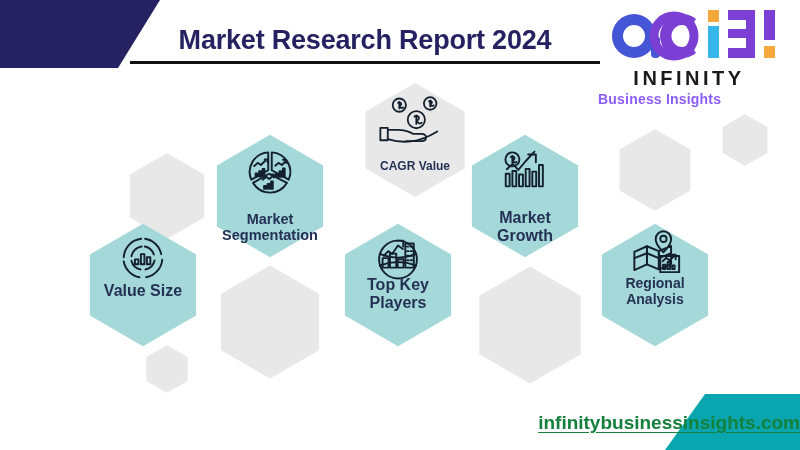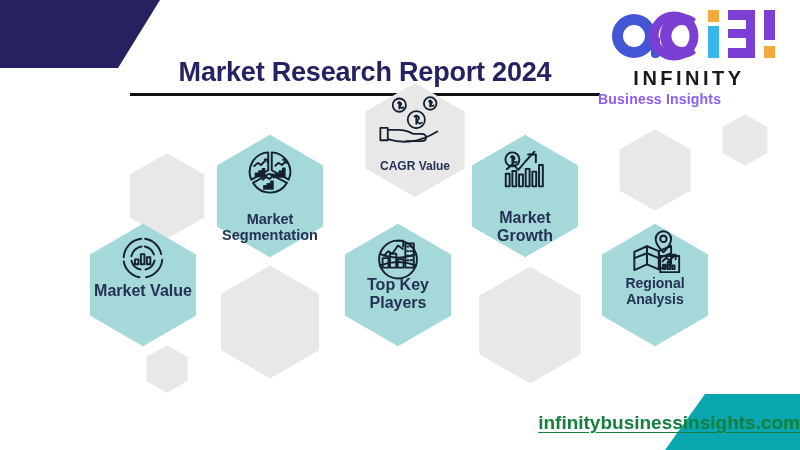--- a/index.html
+++ b/index.html
@@ -26,21 +26,20 @@
 
   
   .header{position:absolute;left:0;top:0;width:800px;height:90px;}
   .title-wrap{
     position:absolute;left:130px;top:26px;width:470px;
   }
   .title{
     font-size:27px;font-weight:bold;color:#262262;
     letter-spacing:-0.2px;text-align:center;line-height:1.1;
     white-space:nowrap;
-    margin-top:32px;
   }
   .title-rule{
     margin-top:5px;height:3px;background:#111111;width:470px;
   }
 
   
   .logo{position:absolute;left:596px;top:8px;width:196px;height:104px;}
   .logo-mark{position:absolute;left:8px;top:0;width:180px;height:56px;}
   .logo-infinity{
     position:absolute;left:0;top:60px;width:186px;
@@ -224,21 +223,21 @@
   </g>
 </svg>
 
 <div class="hex-label" style="left:343px;top:160px;width:144px;font-size:12px;">CAGR Value</div>
 
 <div class="hex-label" style="left:198px;top:211px;width:144px;font-size:14.5px;">
   <div>Market</div>
   <div>Segmentation</div>
 </div>
 
-<div class="hex-label" style="left:71px;top:282px;width:144px;font-size:16px;">Market Value</div>
+<div class="hex-label" style="left:71px;top:282px;width:144px;font-size:16px;">Value Size</div>
 
 <div class="hex-label" style="left:326px;top:276px;width:144px;font-size:16px;">
   <div>Top Key</div>
   <div>Players</div>
 </div>
 
 <div class="hex-label" style="left:453px;top:209px;width:144px;font-size:16px;">
   <div>Market</div>
   <div>Growth</div>
 </div>

